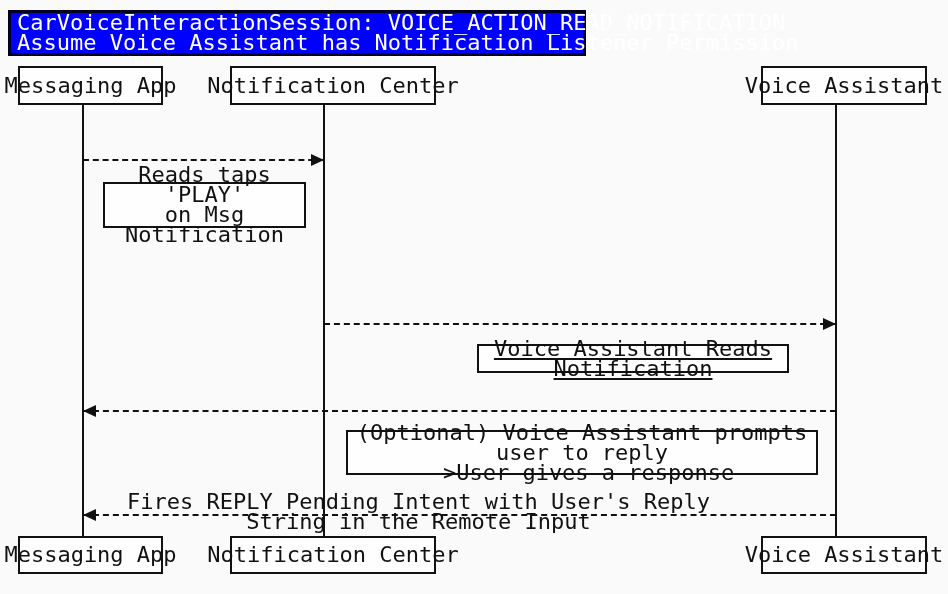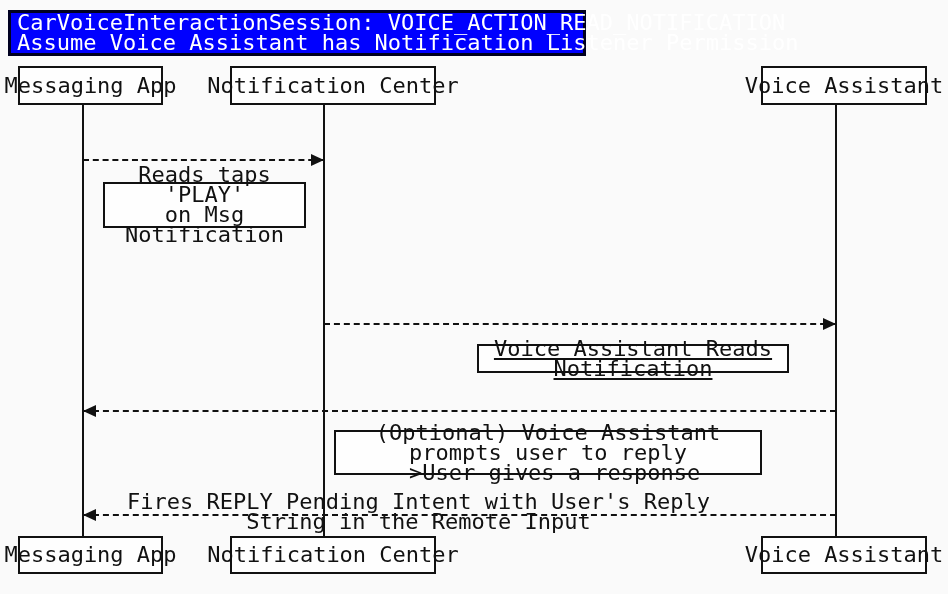--- a/index.html
+++ b/index.html
@@ -65,21 +65,21 @@
 on Msg Notification</div>
 
   <div class="arrow-line" style="left:324px;top:323px;width:512px;"></div>
   <div class="head right" style="left:823px;top:318px;"></div>
 
   <div class="note" style="left:477px;top:344px;width:312px;height:29px;text-decoration:underline;">Voice Assistant Reads Notification</div>
 
   <div class="arrow-line" style="left:83px;top:410px;width:753px;"></div>
   <div class="head left" style="left:83px;top:405px;"></div>
 
-  <div class="note" style="left:334px;top:430px;width:428px;height:45px;">(Optional) Voice Assistant prompts user to reply
+  <div class="note" style="left:346px;top:430px;width:472px;height:45px;">(Optional) Voice Assistant prompts user to reply
 -&gt;User gives a response</div>
 
   <div class="msg-label" style="left:83px;top:492px;width:671px;">Fires REPLY Pending Intent with User's Reply String in the Remote Input</div>
   <div class="arrow-line" style="left:83px;top:514px;width:753px;"></div>
   <div class="head left" style="left:83px;top:509px;"></div>
 
   <div class="participant" style="left:10px;top:536px;width:145px;height:38px;">
     <span>Messaging App</span>
   </div>
   <div class="participant" style="left:222px;top:536px;width:206px;height:38px;">

